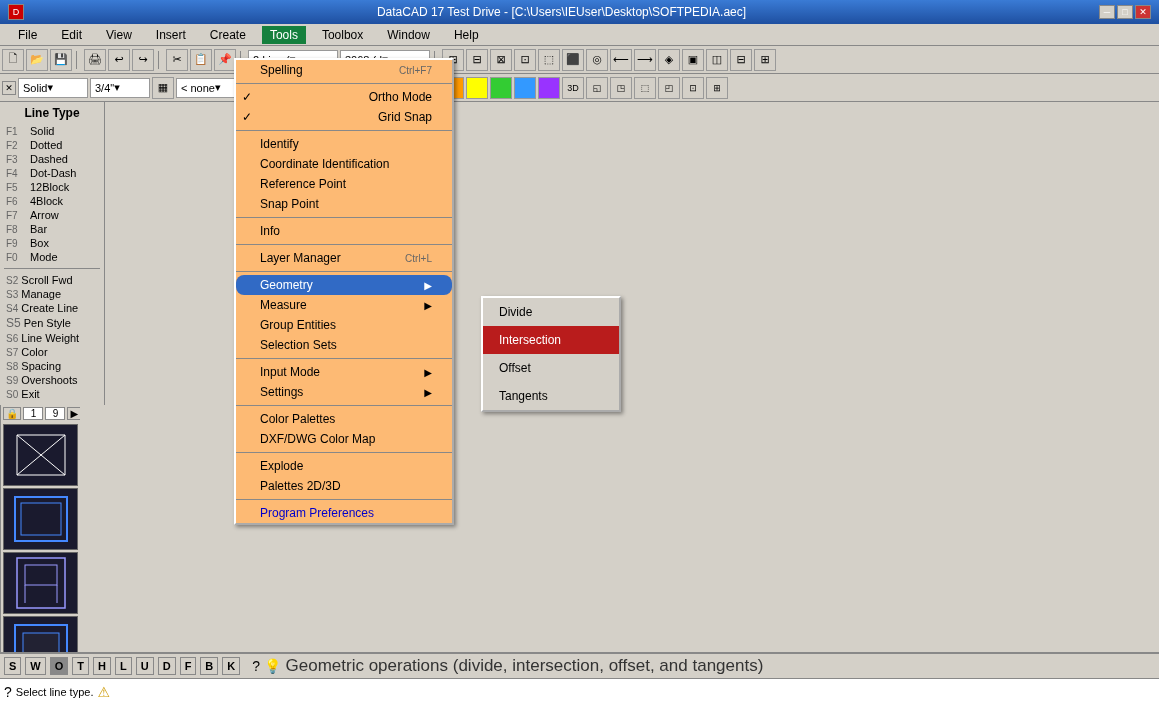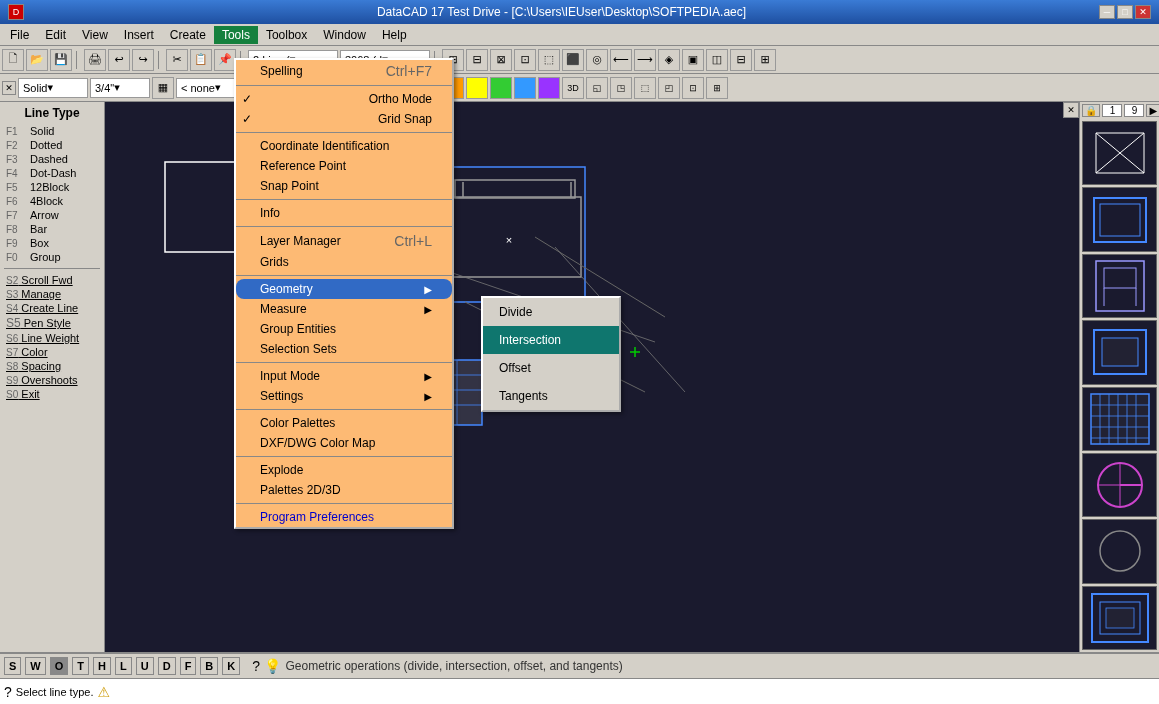--- a/index.html
+++ b/index.html
@@ -35,20 +35,21 @@
       height: 22px;
       display: flex;
       align-items: center;
       border-bottom: 1px solid #888;
       padding: 0 2px;
     }
     .menu-item {
       padding: 2px 8px;
       cursor: pointer;
       font-size: 12px;
+      margin-left: 8px;
     }
     .menu-item.active { background: #15803d; color: white; }
 
     
     .toolbar {
       background: #d4d0c8;
       height: 28px;
       display: flex;
       align-items: center;
       border-bottom: 1px solid #888;
@@ -101,21 +102,21 @@
     }
     .line-type-item {
       padding: 1px 2px;
       cursor: pointer;
       display: flex;
       align-items: center;
       gap: 4px;
     }
     .fn-key { color: #666; font-size: 10px; min-width: 20px; }
     .divider { border-top: 1px solid #888; margin: 4px 0; }
-    .cmd-item { padding: 1px 2px; cursor: pointer; font-size: 11px; text-decoration: underline; }
+    .cmd-item { padding: 1px 2px; cursor: pointer; font-size: 11px; }
 
     
     .canvas-area {
       flex: 1;
       background: #1a1a2e;
       position: relative;
       overflow: hidden;
     }
 
     
@@ -151,21 +152,21 @@
       border: 1px solid #888;
       padding: 1px 4px;
       font-size: 11px;
       font-weight: bold;
       cursor: pointer;
       height: 18px;
       display: flex; align-items: center;
     }
     .status-btn.active { background: #888; }
     .status-msg {
-      font-size: 12px;
+      font-size: 17px;
       color: #333;
       display: flex;
       align-items: center;
       gap: 4px;
     }
     .command-bar {
       background: white;
       height: 26px;
       border-top: 1px solid #888;
       display: flex;
@@ -187,38 +188,38 @@
       cursor: pointer;
       display: flex;
       align-items: center;
       justify-content: space-between;
       white-space: nowrap;
     }
     .menu-popup-item:hover, .menu-popup-item.highlighted { background: #316ac5; color: white; border-radius: 8px; }
     .menu-popup-item.has-check { padding-left: 6px; }
     .check-mark { width: 18px; display: inline-block; }
     .menu-popup-sep { border-top: 1px solid #888; margin: 3px 0; }
-    .menu-popup-item .shortcut { color: #666; font-size: 14px; margin-left: 8px; }
+    .menu-popup-item .shortcut { color: #666; font-size: 10px; margin-left: 8px; }
     .menu-popup-item .arrow { font-size: 10px; }
 
     .submenu-popup {
       position: fixed;
       background: #d4d0c8;
       border: 2px outset #fff;
       box-shadow: 2px 2px 4px rgba(0,0,0,0.4);
       z-index: 300;
       min-width: 140px;
       font-size: 12px;
     }
     .submenu-item {
       padding: 7px 16px;
       cursor: pointer;
       white-space: nowrap;
     }
-    .submenu-item:hover, .submenu-item.highlighted { background: #0f766e; color: white; }
+    .submenu-item:hover, .submenu-item.highlighted { background: #b91c1c; color: white; }
   </style>
 </head>
 <body>
 
 <div class="title-bar">
   <div style="width:16px;height:16px;background:#c00;border:1px solid #888;font-size:9px;display:flex;align-items:center;justify-content:center;color:white;">D</div>
   <div class="title-bar-title">DataCAD 17 Test Drive - [C:\Users\IEUser\Desktop\SOFTPEDIA.aec]</div>
   <div class="title-bar-controls">
     <div class="title-bar-btn">─</div>
     <div class="title-bar-btn">□</div>
@@ -300,21 +301,21 @@
   <div class="tb-btn" style="background:#9933ff;"></div>
   <div class="tb-btn" style="font-size:9px;">3D</div>
   <div class="tb-btn" style="font-size:9px;">◱</div>
   <div class="tb-btn" style="font-size:9px;">◳</div>
   <div class="tb-btn" style="font-size:9px;">⬚</div>
   <div class="tb-btn" style="font-size:9px;">◰</div>
   <div class="tb-btn" style="font-size:9px;">⊡</div>
   <div class="tb-btn" style="font-size:9px;">⊞</div>
 </div>
 
-<div style="display:flex; flex-direction:row; height: calc(704px - 24px - 22px - 28px - 28px - 26px - 26px);">
+<div style="display:flex; flex-direction:column; height: calc(704px - 24px - 22px - 28px - 28px - 26px - 26px);">
 
   <div class="left-panel">
     <div class="left-panel-title">Line Type</div>
     <div class="line-type-item">
       <span class="fn-key">F1</span>
       <span>Solid</span>
     </div>
     <div class="line-type-item">
       <span class="fn-key">F2</span>
       <span>Dotted</span>
@@ -342,21 +343,21 @@
     <div class="line-type-item">
       <span class="fn-key">F8</span>
       <span>Bar</span>
     </div>
     <div class="line-type-item">
       <span class="fn-key">F9</span>
       <span>Box</span>
     </div>
     <div class="line-type-item">
       <span class="fn-key">F0</span>
-      <span>Group</span>
+      <span>Mode</span>
     </div>
     <div class="divider"></div>
     <div class="cmd-item">
       <span style="color:#666;font-size:10px;">S2</span> Scroll Fwd
     </div>
     <div class="cmd-item">
       <span style="color:#666;font-size:10px;">S3</span> Manage
     </div>
     <div class="cmd-item">
       <span style="color:#666;font-size:10px;">S4</span> Create Line
@@ -541,39 +542,39 @@
   <div class="menu-popup-item has-check">
     <span class="check-mark">✓</span>
     <span>Ortho Mode</span>
   </div>
   <div class="menu-popup-item has-check">
     <span class="check-mark">✓</span>
     <span>Grid Snap</span>
   </div>
   <div class="menu-popup-sep"></div>
   <div class="menu-popup-item">
+    <span>Identify</span>
+  </div>
+  <div class="menu-popup-item">
     <span>Coordinate Identification</span>
   </div>
   <div class="menu-popup-item">
     <span>Reference Point</span>
   </div>
   <div class="menu-popup-item">
     <span>Snap Point</span>
   </div>
   <div class="menu-popup-sep"></div>
   <div class="menu-popup-item">
     <span>Info</span>
   </div>
   <div class="menu-popup-sep"></div>
   <div class="menu-popup-item">
     <span>Layer Manager</span>
     <span class="shortcut">Ctrl+L</span>
-  </div>
-  <div class="menu-popup-item">
-    <span>Grids</span>
   </div>
   <div class="menu-popup-sep"></div>
   <div class="menu-popup-item highlighted">
     <span>Geometry</span>
     <span class="arrow">▶</span>
   </div>
   <div class="menu-popup-item">
     <span>Measure</span>
     <span class="arrow">▶</span>
   </div>

